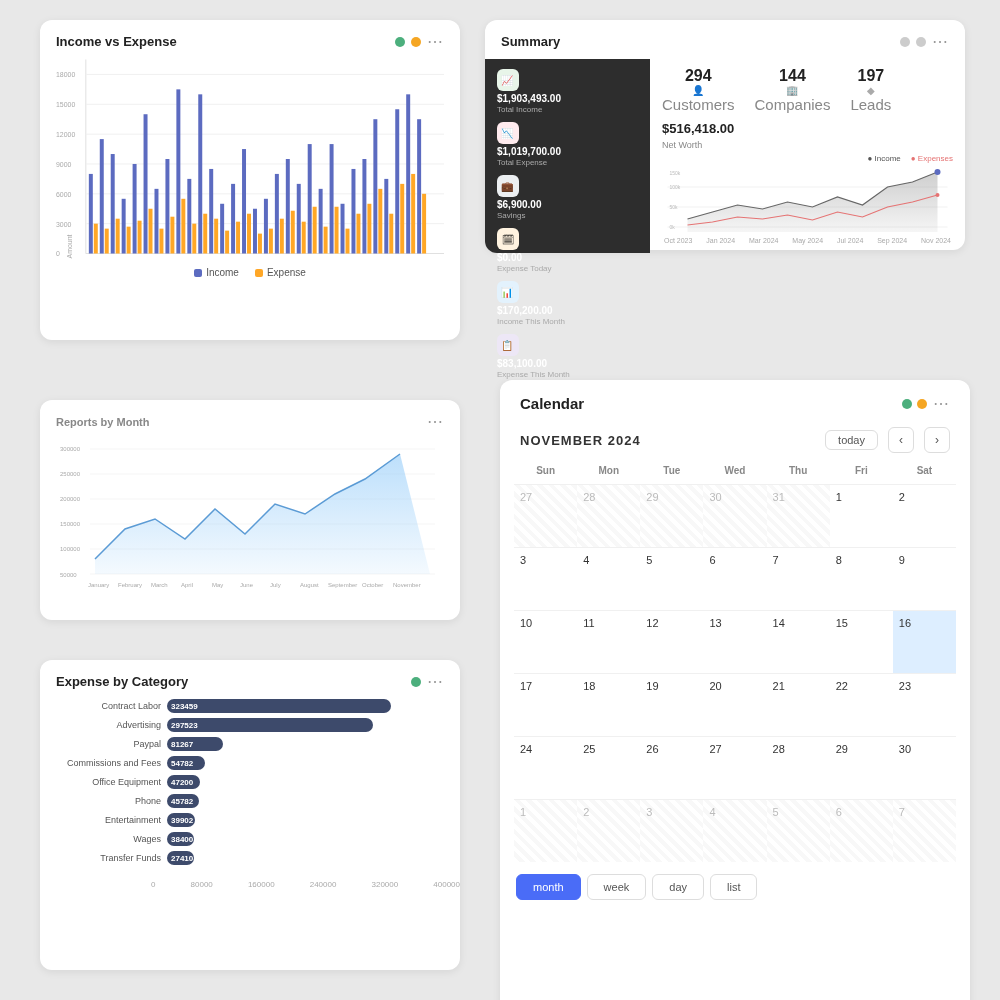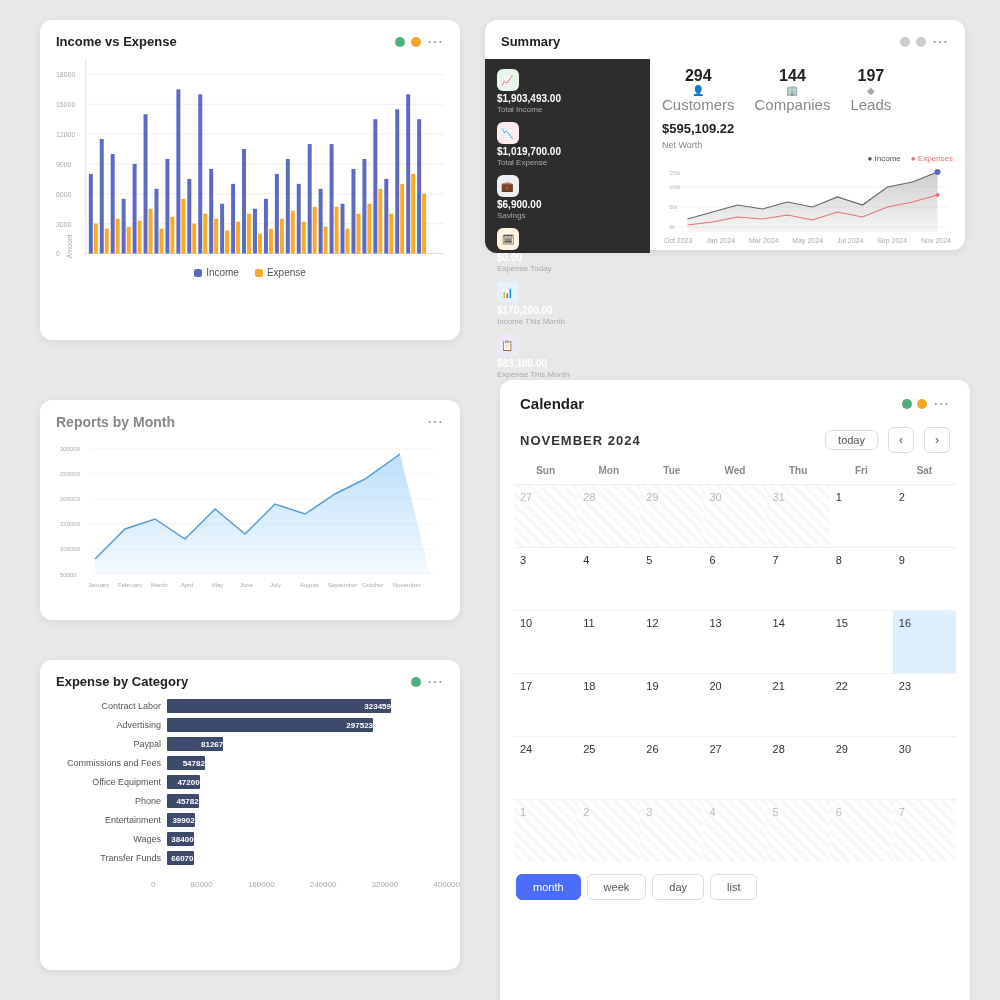--- a/index.html
+++ b/index.html
@@ -239,25 +239,24 @@
 
     .bar-track {
       flex: 1;
       height: 14px;
       position: relative;
     }
 
     .bar-fill {
       height: 100%;
       background: #3d4a6b;
-      border-radius: 1px;
+      border-radius: 7px;
       display: flex;
       align-items: center;
       padding-left: 4px;
-      justify-content: flex-end;
     }
 
     .bar-val {
       font-size: 8px;
       color: #fff;
       font-weight: 600;
     }
 
     .expense-x-axis {
       display: flex;
@@ -640,21 +639,21 @@
           <div class="metric-value">144</div>
           <div style="font-size:10px;color:#aaa;">🏢</div>
           <div class="metric-label">Companies</div>
         </div>
         <div class="metric-item">
           <div class="metric-value">197</div>
           <div style="font-size:10px;color:#aaa;">◆</div>
           <div class="metric-label">Leads</div>
         </div>
       </div>
-      <div class="net-worth-value">$595,109.22</div>
+      <div class="net-worth-value">$516,418.00</div>
       <div style="font-size:9px;color:#888;margin-bottom:4px;">Net Worth</div>
       <div class="chart-legend-small">
         <span>● <span>Income</span></span>
         <span style="color:#e57373;">● <span>Expenses</span></span>
       </div>
       <svg class="area-chart-svg" viewBox="0 0 280 70">
         <defs>
           <linearGradient id="areaGrad" x1="0" y1="0" x2="0" y2="1">
             <stop offset="0%" stop-color="#9e9e9e" stop-opacity="0.5"></stop>
             <stop offset="100%" stop-color="#9e9e9e" stop-opacity="0.1"></stop>
@@ -687,21 +686,21 @@
         <span>Jul 2024</span>
         <span>Sep 2024</span>
         <span>Nov 2024</span>
       </div>
     </div>
   </div>
 </div>
 
 <div class="card" id="card-reports">
   <div class="card-header">
-    <span class="card-title" style="font-size:14px;color:#888;">Reports by Month</span>
+    <span class="card-title" style="font-size:11px;color:#888;">Reports by Month</span>
     <div class="card-controls">
       <span class="menu-dots">⋯</span>
     </div>
   </div>
   <div style="padding: 0 10px 8px;">
     <svg viewBox="0 0 380 160" width="100%" height="160">
       <defs>
         <linearGradient id="reportGrad" x1="0" y1="0" x2="0" y2="1">
           <stop offset="0%" stop-color="#90caf9" stop-opacity="0.6"></stop>
           <stop offset="100%" stop-color="#90caf9" stop-opacity="0.1"></stop>
@@ -811,21 +810,21 @@
         <div class="bar-track">
           <div class="bar-fill" style="width: 9.6%;">
             <span class="bar-val">38400</span>
           </div>
         </div>
       </div>
       <div class="bar-row">
         <div class="bar-label">Transfer Funds</div>
         <div class="bar-track">
           <div class="bar-fill" style="width: 9.5725%;">
-            <span class="bar-val">66070</span>
+            <span class="bar-val">27410</span>
           </div>
         </div>
       </div>
     </div>
   <div class="expense-x-axis">
     <span>0</span>
     <span>80000</span>
     <span>160000</span>
     <span>240000</span>
     <span>320000</span>

